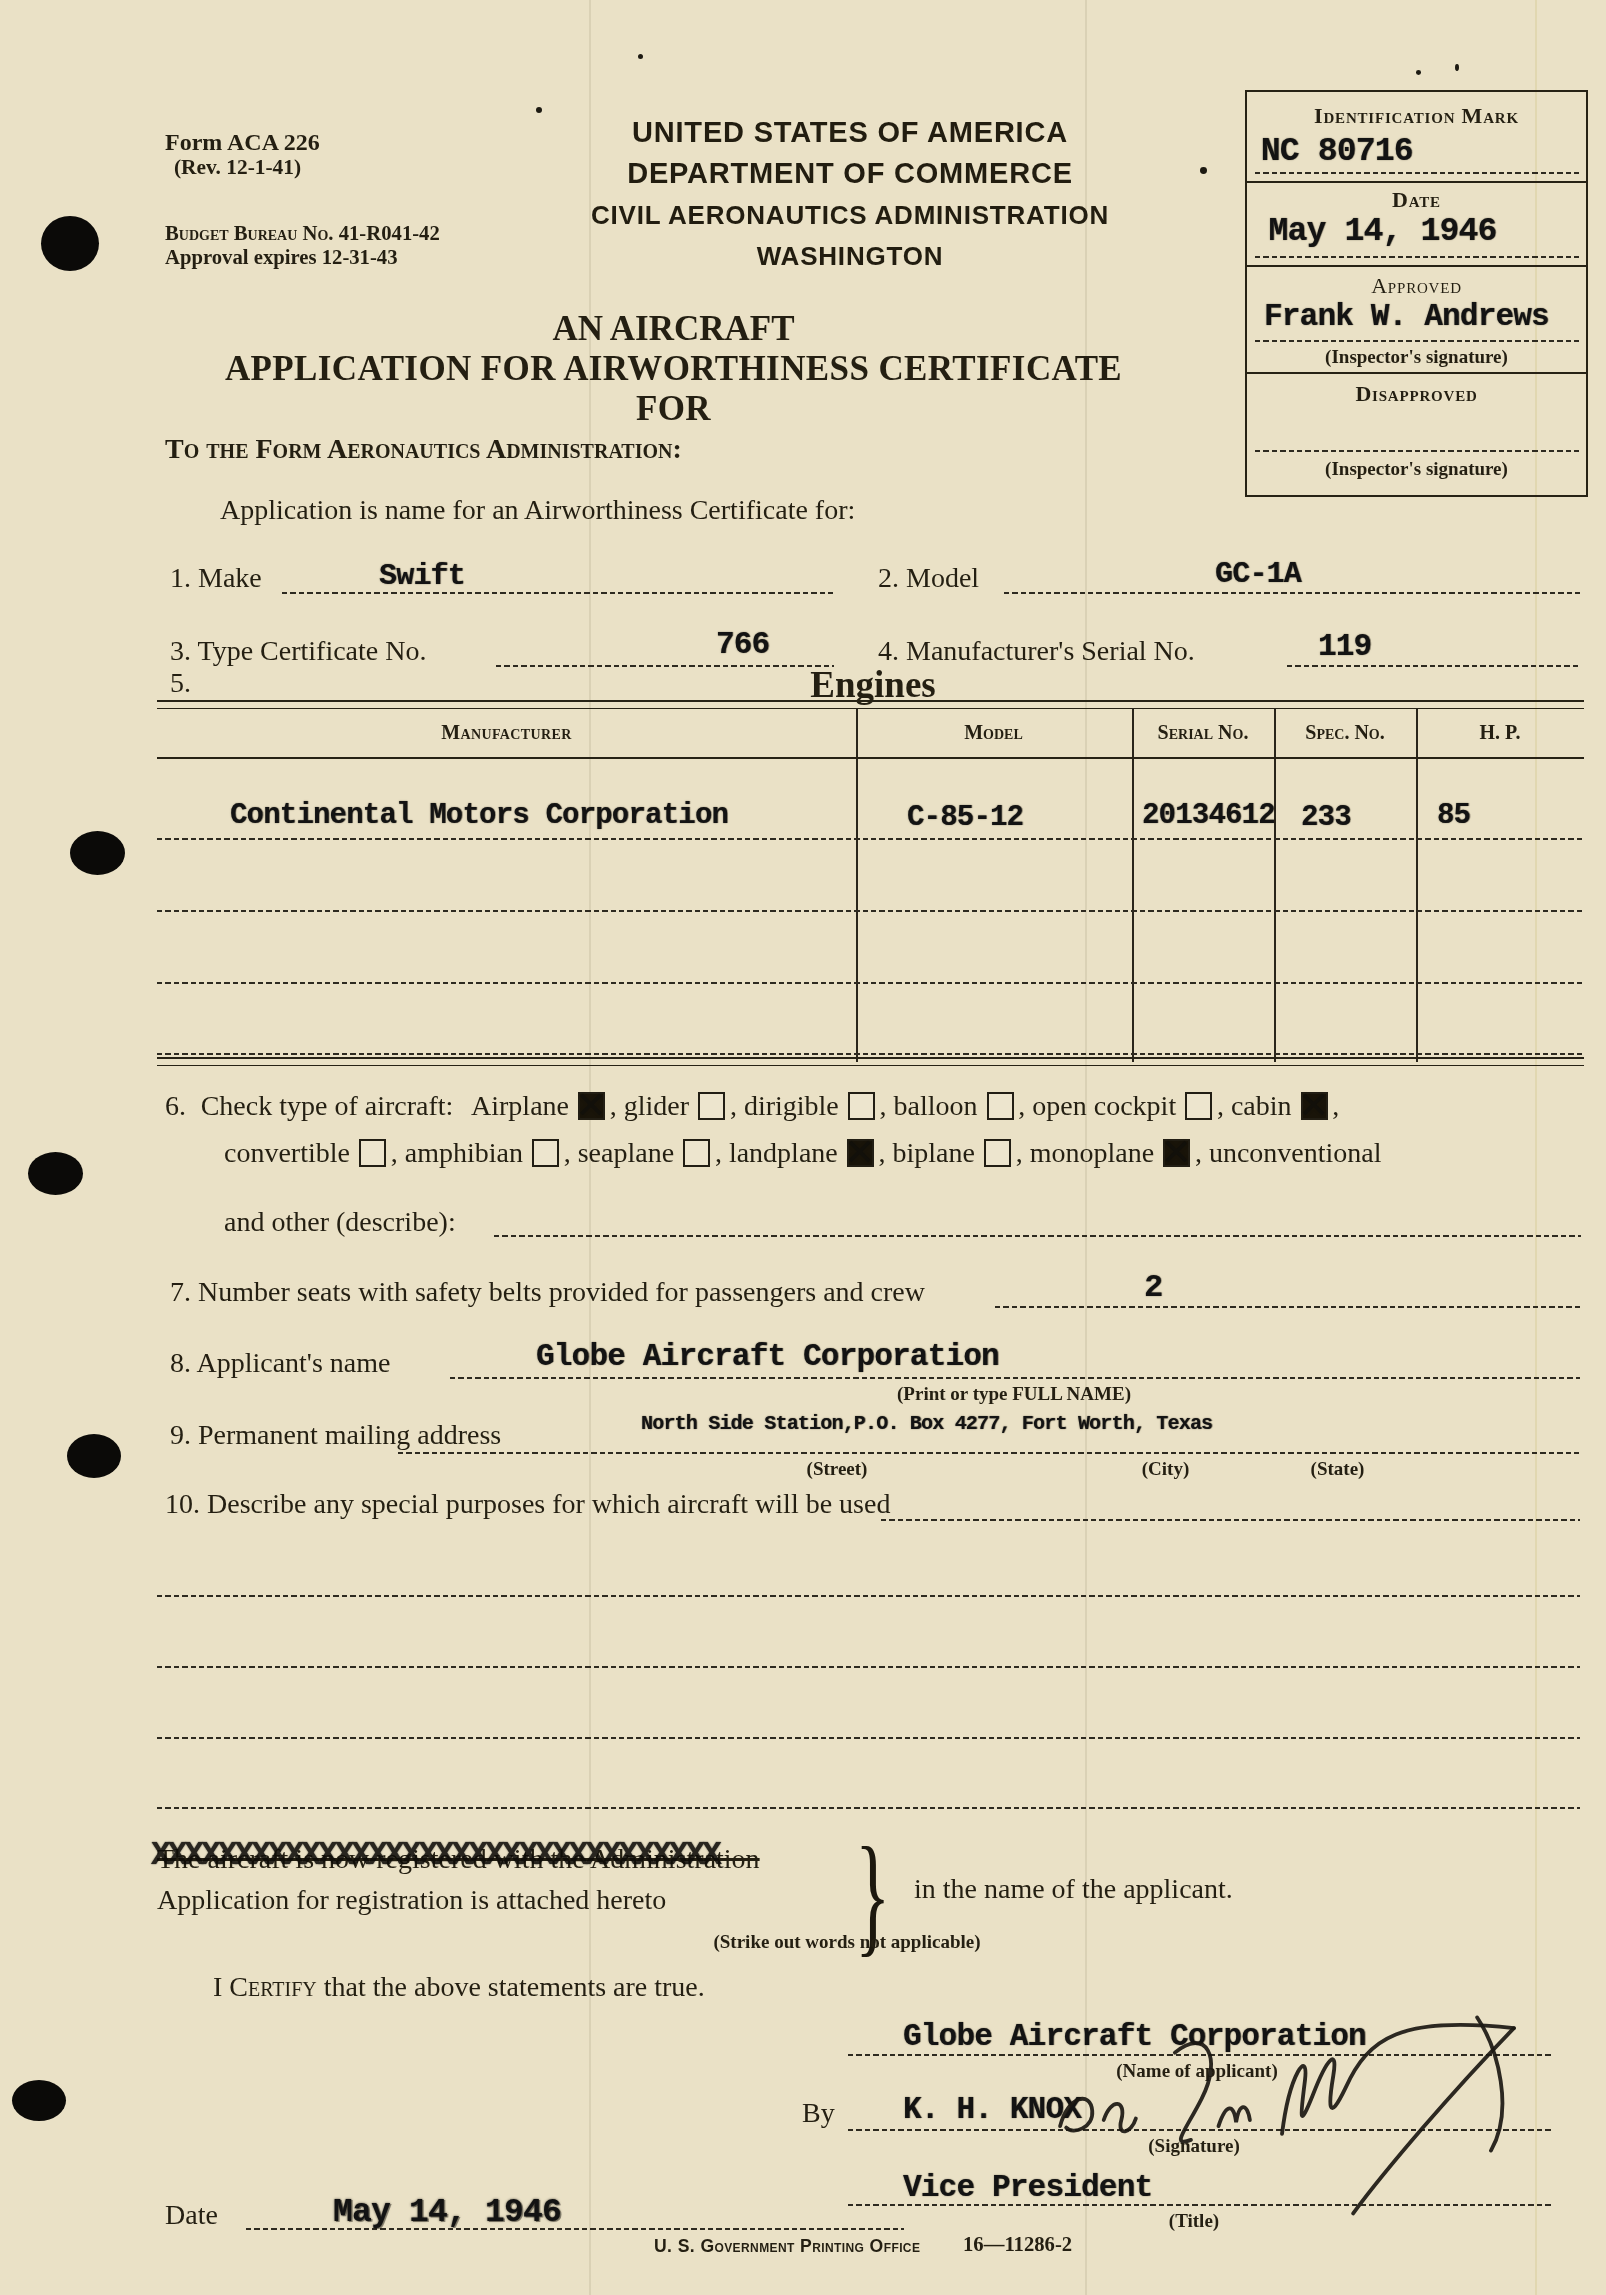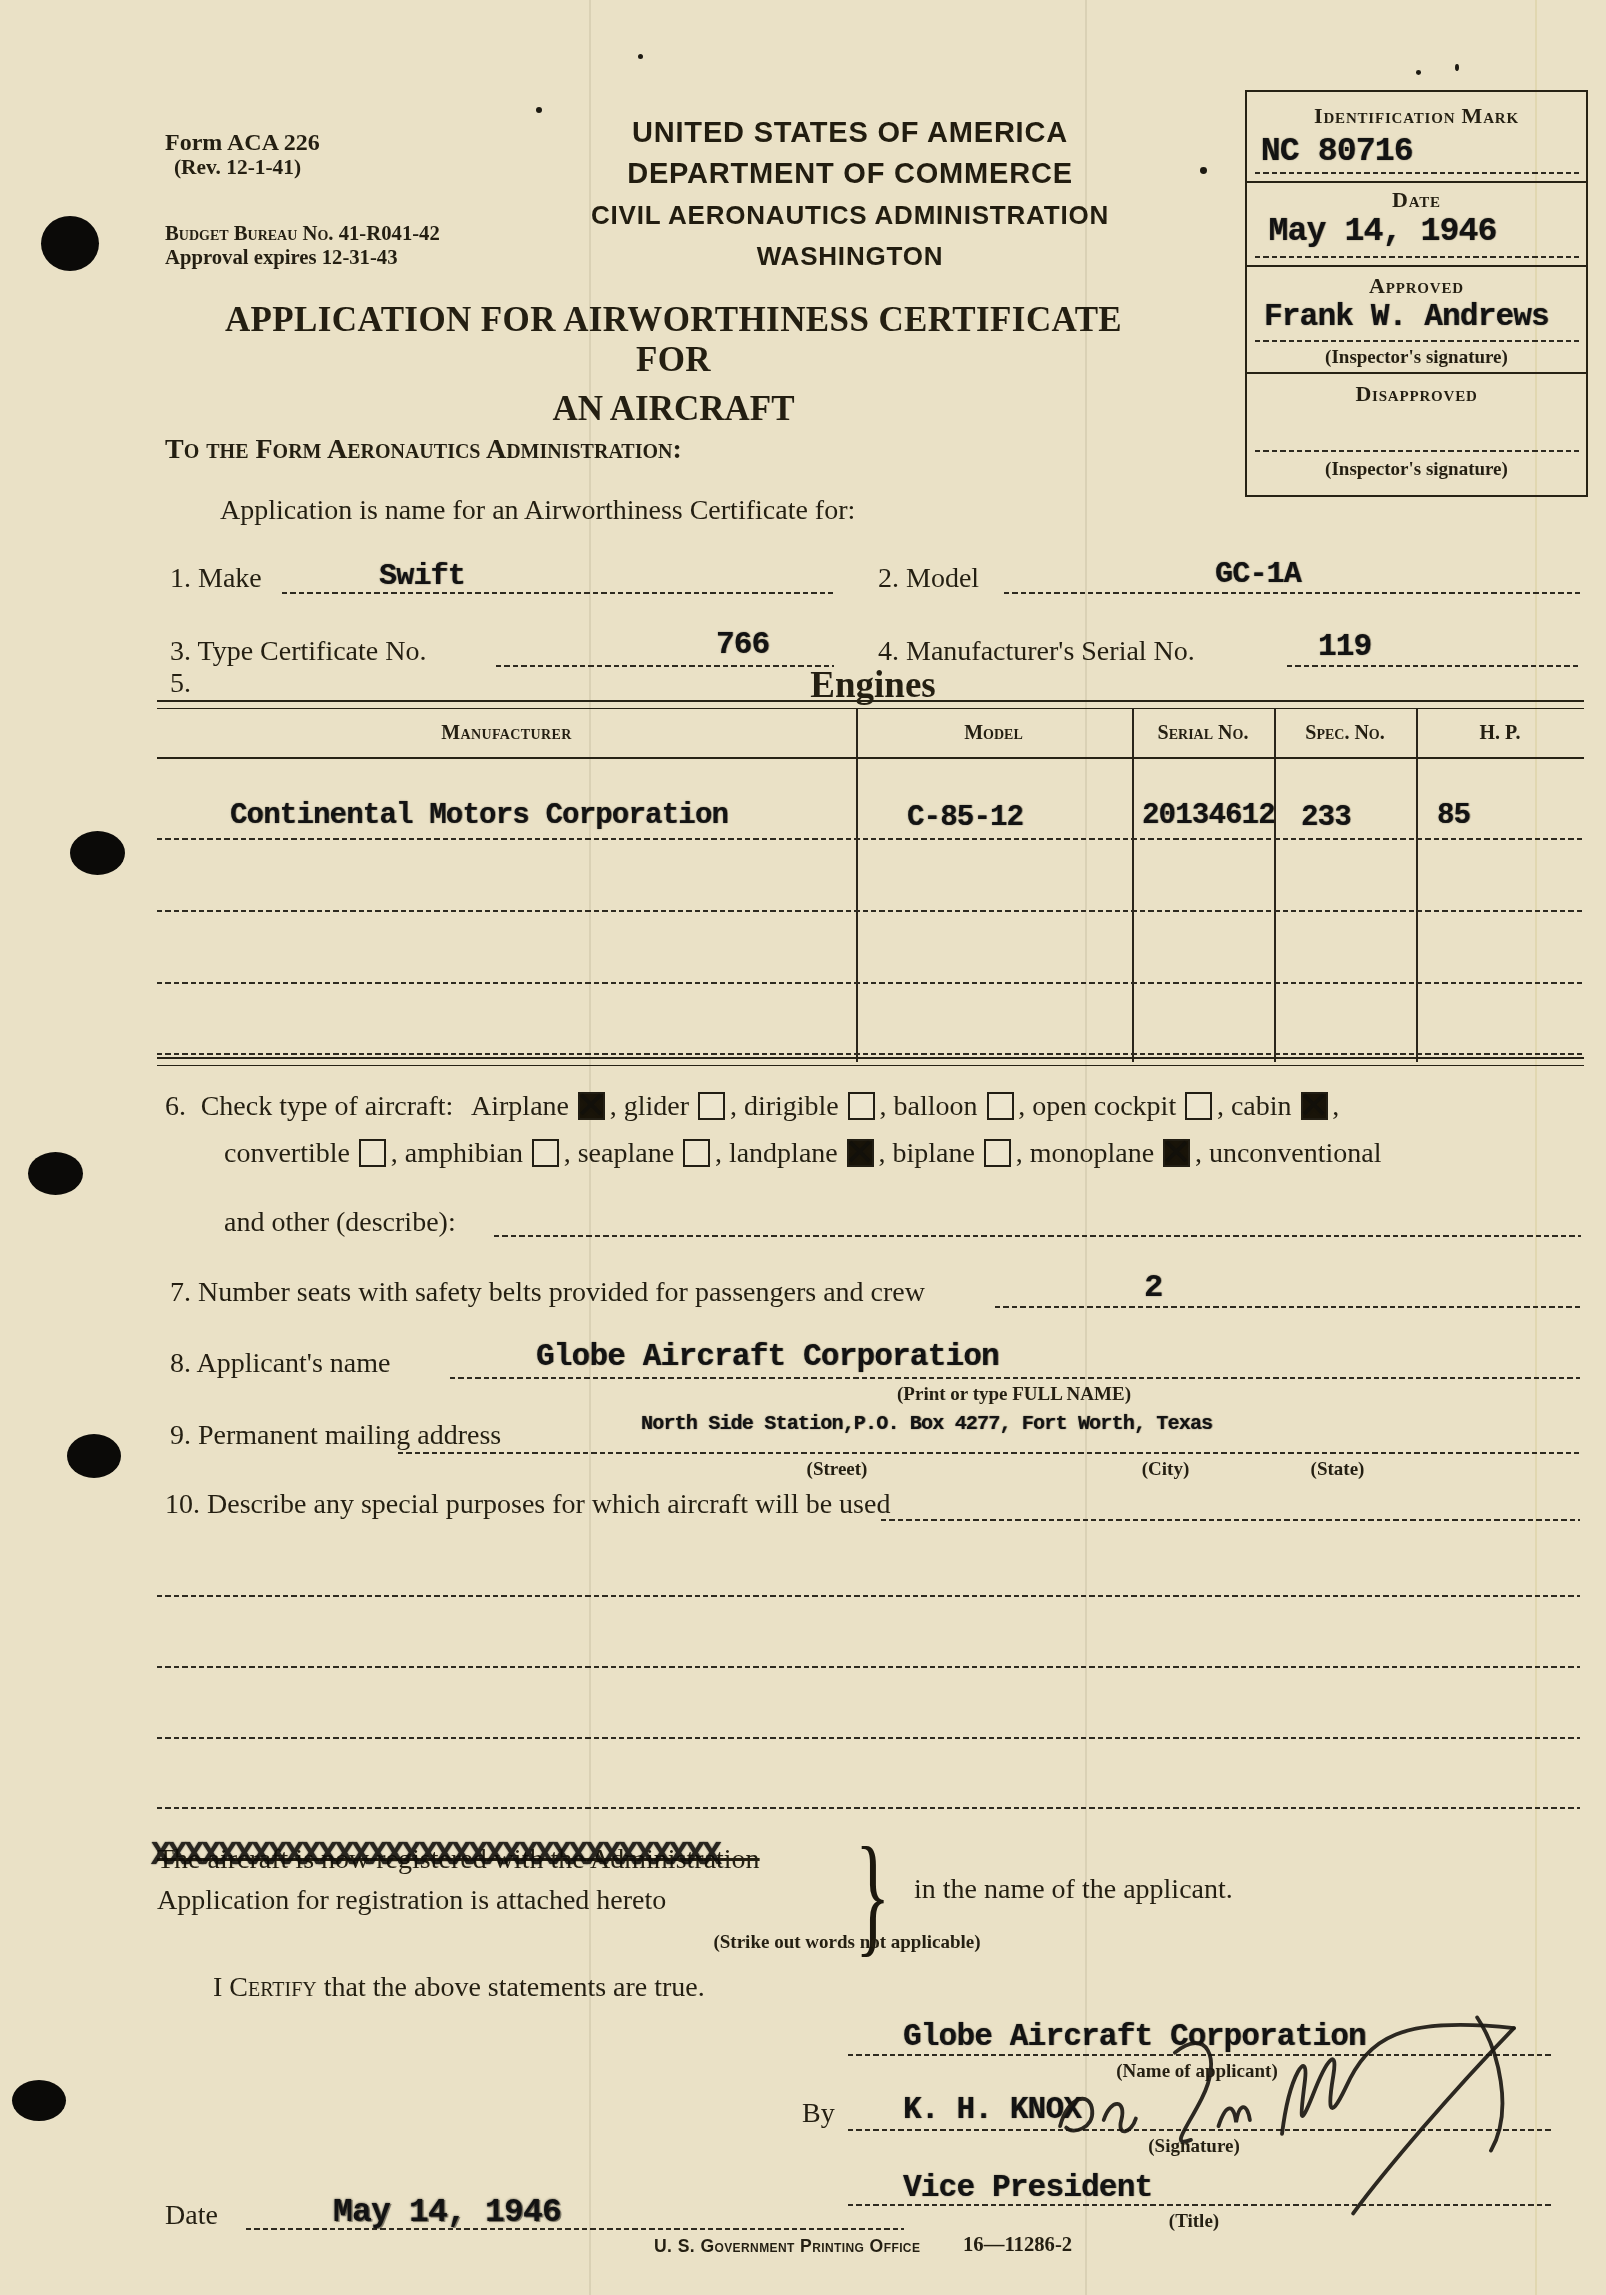--- a/index.html
+++ b/index.html
@@ -63,34 +63,34 @@
   <div class="abs serif" style="left:165px;top:246px;font-size:20.7px;font-weight:600;">Approval expires 12-31-43</div>
 
   <div class="abs ctr" style="left:559px;top:116px;width:582px;">
     <div class="sans b hdr" style="font-size:29px;">UNITED STATES OF AMERICA</div>
     <div class="sans b hdr" style="font-size:29px;margin-top:8.4px;">DEPARTMENT OF COMMERCE</div>
     <div class="sans b hdr" style="font-size:26px;margin-top:10px;">CIVIL AERONAUTICS ADMINISTRATION</div>
     <div class="sans b hdr" style="font-size:26px;margin-top:10px;">WASHINGTON</div>
   </div>
 
   <div class="abs ctr" style="left:184px;top:300px;width:979px;">
+    <div class="serif b" style="font-size:35px;margin-top:9.2px;">AN AIRCRAFT</div>
     <div class="serif b" style="font-size:35px;letter-spacing:0.4px;">APPLICATION FOR AIRWORTHINESS CERTIFICATE FOR</div>
-    <div class="serif b" style="font-size:35px;margin-top:9.2px;">AN AIRCRAFT</div>
   </div>
 
   <div class="abs" style="left:1245px;top:90px;width:339px;height:403px;border:2.3px solid #272215;">
     <div class="abs sc serif ctr" style="left:0;top:10.7px;width:100%;font-size:22px;font-weight:600;letter-spacing:0.8px;">Identification Mark</div>
     <div class="abs typed" style="left:13.8px;top:41px;font-size:33px;">NC 80716</div>
     <div class="abs dash" style="left:7.7px;top:80px;width:324px;"></div>
     <div class="abs solid" style="left:0;top:89px;width:100%;"></div>
     <div class="abs sc serif ctr" style="left:0;top:95px;width:100%;font-size:22px;font-weight:600;letter-spacing:0.8px;">Date</div>
     <div class="abs typed" style="left:21.4px;top:121px;font-size:33px;">May 14, 1946</div>
     <div class="abs dash" style="left:7.7px;top:164px;width:324px;"></div>
     <div class="abs solid" style="left:0;top:173px;width:100%;"></div>
-    <div class="abs sc serif ctr" style="left:0;top:181px;width:100%;font-size:22px;font-weight:700;letter-spacing:0.8px;">Approved</div>
+    <div class="abs sc serif ctr" style="left:0;top:181px;width:100%;font-size:22px;font-weight:400;letter-spacing:0.8px;">Approved</div>
     <div class="abs typed" style="left:17px;top:207px;font-size:31px;">Frank W. Andrews</div>
     <div class="abs dash" style="left:7.7px;top:248px;width:324px;"></div>
     <div class="abs serif ctr" style="left:0;top:254px;width:100%;font-size:19px;font-weight:600;">(Inspector's signature)</div>
     <div class="abs solid" style="left:0;top:280px;width:100%;"></div>
     <div class="abs sc serif ctr" style="left:0;top:289px;width:100%;font-size:22px;font-weight:600;letter-spacing:0.8px;">Disapproved</div>
     <div class="abs dash" style="left:7.7px;top:358px;width:324px;"></div>
     <div class="abs serif ctr" style="left:0;top:366px;width:100%;font-size:19px;font-weight:600;">(Inspector's signature)</div>
   </div>
 
   <div class="abs serif sc" style="left:165px;top:433px;font-size:28px;font-weight:600;">To the Form Aeronautics Administration:</div>

